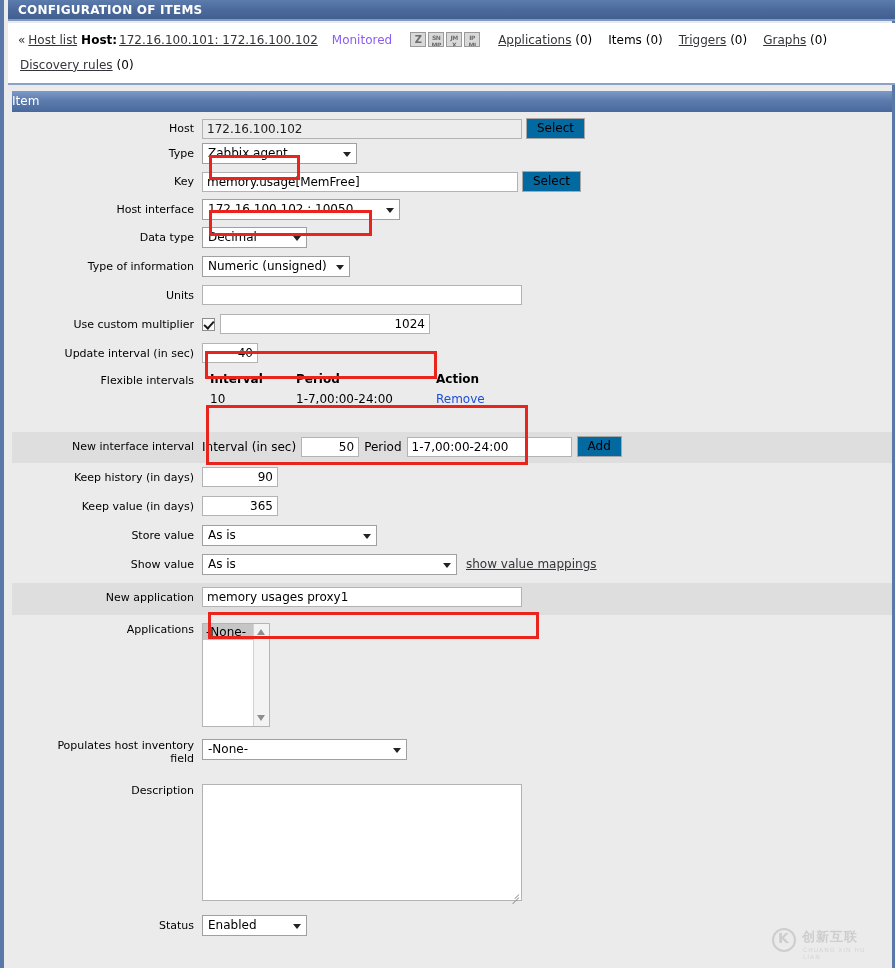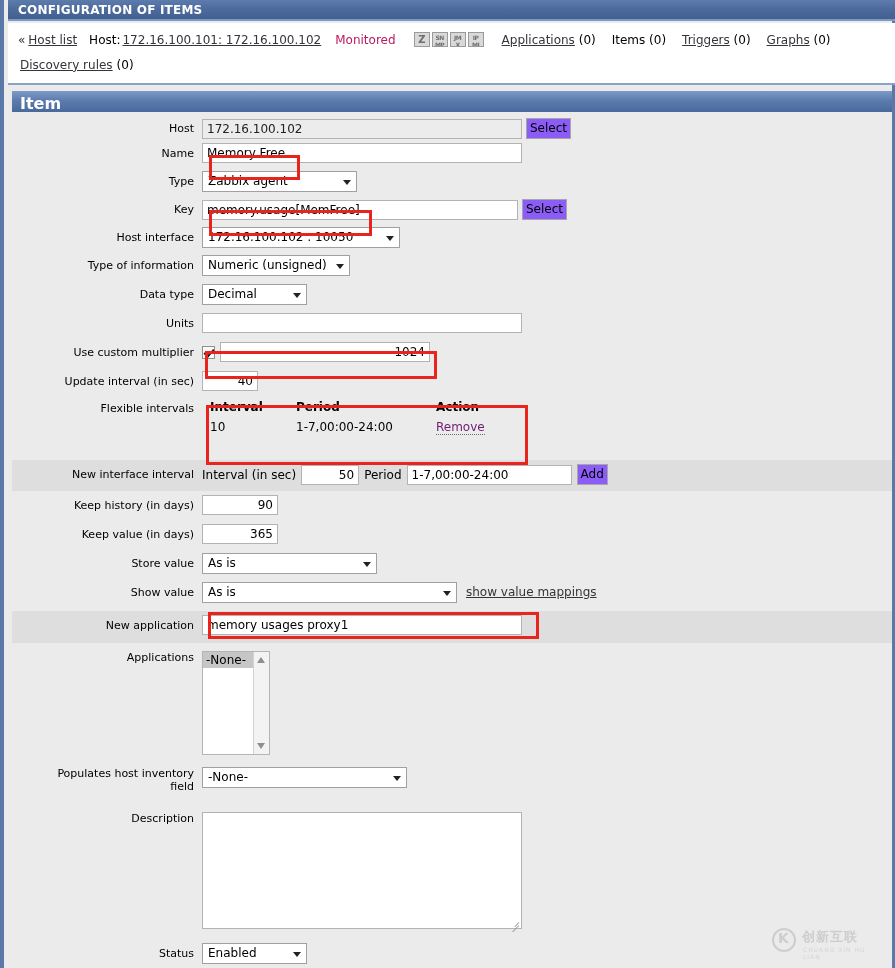--- a/index.html
+++ b/index.html
@@ -79,26 +79,26 @@
     margin-left: 10px;
     margin-right: 3px;
     color: #333;
   }
   a.nav-link, a.inline-link {
     color: #34343a;
     text-decoration: underline;
     cursor: pointer;
   }
   .nav-bold {
-    font-weight: normal;
-    margin-left: 12px;
+    font-weight: bold;
+    margin-left: 4px;
     margin-right: 2px;
   }
   .nav-monitored {
-    color: #be185d;
+    color: #8b5cf6;
     margin-left: 14px;
   }
   .nav-gap { margin-left: 16px; }
   .nav-count { color: #000; }
 
   
   .avail-icons {
     display: inline-block;
     vertical-align: middle;
     margin-left: 18px;
@@ -130,25 +130,25 @@
     position: absolute;
     left: 8px;
     top: 91px;
     width: 880px;
     height: 21px;
     background: linear-gradient(to bottom, #7d9ac8 0%, #5d7cae 45%, #49689c 100%);
     box-sizing: border-box;
   }
   .section-head-text {
     position: absolute;
-    left: 8px;
+    left: 0;
     top: 3px;
     color: #ffffff;
-    font-weight: bold;
-    font-size: 16px;
+    font-weight: normal;
+    font-size: 12px;
   }
 
   
   .form-area {
     position: absolute;
     left: 8px;
     top: 112px;
     width: 880px;
     background: #ebebeb;
   }
@@ -226,24 +226,24 @@
     border-left: 4px solid transparent;
     border-right: 4px solid transparent;
     border-top: 5px solid #222;
   }
 
   
   .btn {
     display: inline-block;
     height: 21px;
     line-height: 19px;
-    padding: 0 3px;
+    padding: 0 10px;
     font-size: 12px;
     border: 1px solid #a7a7a7;
-    background: #8b5cf6;
+    background: #0369a1;
     color: #000;
     box-sizing: border-box;
     vertical-align: middle;
     cursor: pointer;
   }
 
   
   .cbox {
     display: inline-block;
     width: 13px;
@@ -282,21 +282,21 @@
     font-size: 12px;
   }
   .fi-table td {
     padding: 2px 0 2px 0;
     font-size: 12px;
   }
   .fi-c1 { width: 86px; }
   .fi-c2 { width: 140px; }
   .fi-c3 { width: 90px; }
   a.dotted-link {
-    color: #701a75;
+    color: #1d4ed8;
     text-decoration: none;
     border-bottom: 1px dotted #6a6a6a;
     cursor: pointer;
   }
 
   
   .listbox {
     display: inline-block;
     vertical-align: top;
     width: 68px;
@@ -438,42 +438,39 @@
   <div class="section-head">
     <div class="section-head-text">Item</div>
   </div>
 
   <div class="form-area">
 
     <div class="frow" style="height:25px;padding-top:6px">
       <span class="flabel">Host</span><span class="fakeinput readonly" style="width:320px">172.16.100.102</span><span style="display:inline-block;width:4px"></span><span class="btn">Select</span>
     </div>
 
-    <div class="frow" style="height:28px">
-      <span class="flabel">Name</span><span class="fakeinput" style="width:320px">Memory Free</span>
-    </div>
 
     <div class="frow" style="height:28px">
       <span class="flabel">Type</span><span class="sel" style="width:155px"><span>Zabbix agent</span><span class="arrow"></span></span>
     </div>
 
     <div class="frow" style="height:28px">
       <span class="flabel">Key</span><span class="fakeinput" style="width:316px">memory.usage[MemFree]</span><span style="display:inline-block;width:4px"></span><span class="btn">Select</span>
     </div>
 
     <div class="frow" style="height:28px">
       <span class="flabel">Host interface</span><span class="sel" style="width:198px"><span>172.16.100.102 : 10050</span><span class="arrow"></span></span>
     </div>
 
     <div class="frow" style="height:29px">
+      <span class="flabel">Data type</span><span class="sel" style="width:105px"><span>Decimal</span><span class="arrow"></span></span>
+    </div>
+
+    <div class="frow" style="height:29px">
       <span class="flabel">Type of information</span><span class="sel" style="width:148px"><span>Numeric (unsigned)</span><span class="arrow"></span></span>
-    </div>
-
-    <div class="frow" style="height:29px">
-      <span class="flabel">Data type</span><span class="sel" style="width:105px"><span>Decimal</span><span class="arrow"></span></span>
     </div>
 
     <div class="frow" style="height:29px">
       <span class="flabel">Units</span><span class="fakeinput" style="width:320px"></span>
     </div>
 
     <div class="frow" style="height:29px">
       <span class="flabel">Use custom multiplier</span><span class="cbox checked"></span><span class="fakeinput num" style="width:210px">1024</span>
     </div>
 

